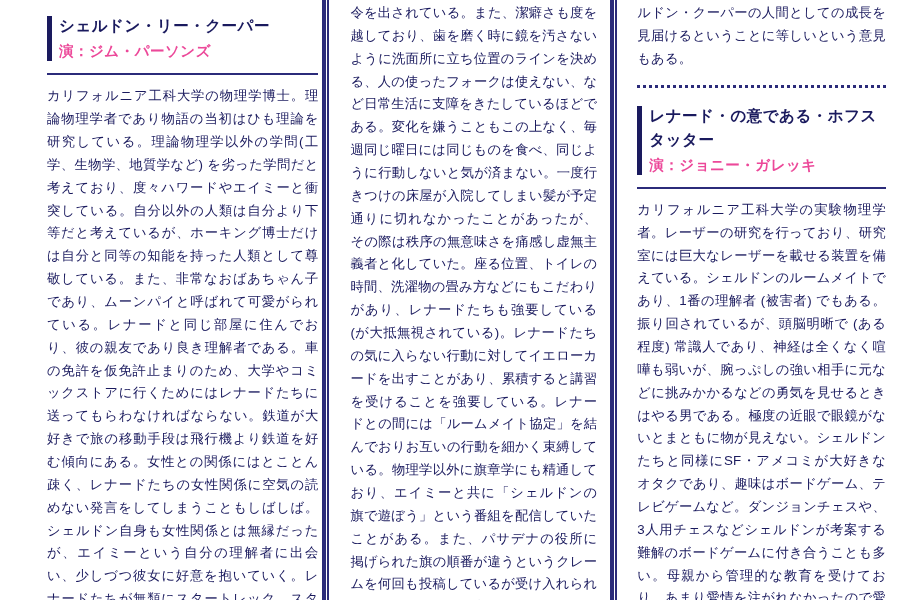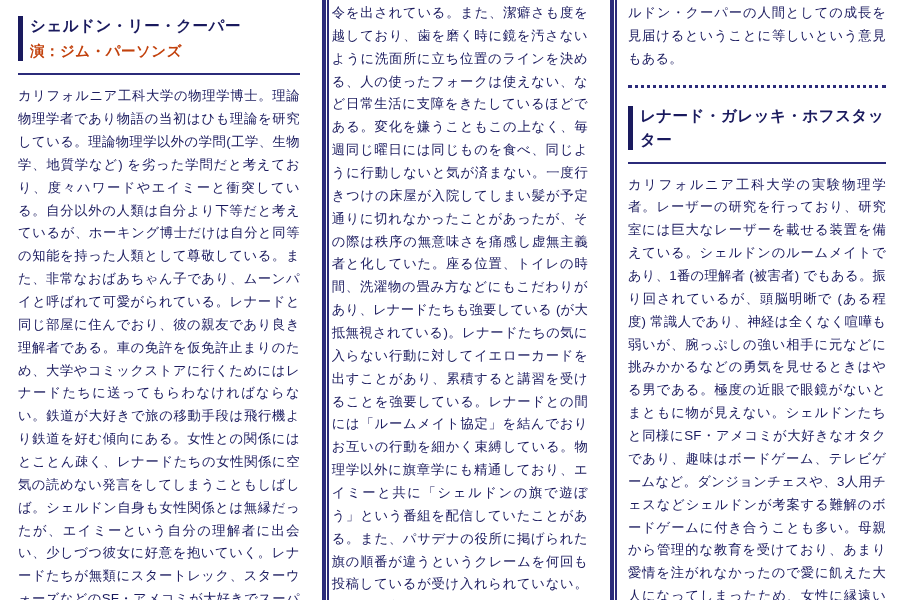--- a/index.html
+++ b/index.html
@@ -13,20 +13,21 @@
   body {
     font-family: "Liberation Sans", sans-serif;
     color: #1a1a5e;
   }
   .page {
     position: relative;
     width: 900px;
     height: 600px;
     display: flex;
     box-sizing: border-box;
+    padding-left: 29px;
   }
   
   .column {
     position: relative;
     box-sizing: border-box;
     height: 600px;
     overflow: hidden;
   }
   .col-1 { width: 322px; padding: 0 18px 0 18px; }
   .col-2 { width: 288px; padding: 0 14px 0 14px; }
@@ -75,21 +76,21 @@
     letter-spacing: 0.5px;
     line-height: 1.55;
     color: #1a1a5e;
     margin: 0;
   }
   .actor-name {
     font-size: 14.5px;
     font-weight: bold;
     letter-spacing: 0.5px;
     line-height: 1.6;
-    color: #c2410c;
+    color: #ec4899;
     margin: 2px 0 0 0;
   }
 
   
   .hrule {
     height: 0;
     border-top: 2px solid #2b2b7a;
     margin: 8px 0 10px 0;
   }
 
@@ -131,21 +132,22 @@
   </div>
 
   <div class="column col-2">
     <p class="body-text pad-top">令を出されている。また、潔癖さも度を越しており、歯を磨く時に鏡を汚さないように洗面所に立ち位置のラインを決める、人の使ったフォークは使えない、など日常生活に支障をきたしているほどである。変化を嫌うこともこの上なく、毎週同じ曜日には同じものを食べ、同じように行動しないと気が済まない。一度行きつけの床屋が入院してしまい髪が予定通りに切れなかったことがあったが、その際は秩序の無意味さを痛感し虚無主義者と化していた。座る位置、トイレの時間、洗濯物の畳み方などにもこだわりがあり、レナードたちも強要している (が大抵無視されている)。レナードたちの気に入らない行動に対してイエローカードを出すことがあり、累積すると講習を受けることを強要している。レナードとの間には「ルームメイト協定」を結んでおりお互いの行動を細かく束縛している。物理学以外に旗章学にも精通しており、エイミーと共に「シェルドンの旗で遊ぼう」という番組を配信していたことがある。また、パサデナの役所に掲げられた旗の順番が違うというクレームを何回も投稿しているが受け入れられていない。自分の発言のまとに、パジンガ！ということがあるが、これは冗談だよ！の意である。お金は興味がなく、ペニーにも気前よくお金を貸す気前の良い一面を持つ (気前が良いのではなく、関心がないだけ)。曰く、「買いたい者のほとんどがまだ発明されていないから」。物語を通して一番成長が見られるキャラクターであり、ビッグバンセオリーを卒業するということは、すなわちシェ</p>
   </div>
 
   <div class="column col-3">
     <p class="body-text pad-top">ルドン・クーパーの人間としての成長を見届けるということに等しいという意見もある。</p>
     <div class="dotted-sep"></div>
     <div class="name-block">
-      <p class="char-name">レナード・ガレッキ・ホフスタッター</p>
+      <p class="char-name">レナード・の意である・ホフスタッター</p>
+      <p class="actor-name">演：ジョニー・ガレッキ</p>
     </div>
     <div class="hrule"></div>
     <p class="body-text">カリフォルニア工科大学の実験物理学者。レーザーの研究を行っており、研究室には巨大なレーザーを載せる装置を備えている。シェルドンのルームメイトであり、1番の理解者 (被害者) でもある。振り回されているが、頭脳明晰で (ある程度) 常識人であり、神経は全くなく喧嘩も弱いが、腕っぷしの強い相手に元などに挑みかかるなどの勇気を見せるときはやる男である。極度の近眼で眼鏡がないとまともに物が見えない。シェルドンたちと同様にSF・アメコミが大好きなオタクであり、趣味はボードゲーム、テレビゲームなど。ダンジョンチェスや、3人用チェスなどシェルドンが考案する難解のボードゲームに付き合うことも多い。母親から管理的な教育を受けており、あまり愛情を注がれなかったので愛に飢えた大人になってしまったため、女性に縁遠い生活を送っていたが、ペニーが向かいに引っ越してきて一目惚れし猛アタックする。最初は全く相手にされていなかったが、デートを重ねるうちに付き合うことに・・・。その後、付き合いと別れること繰り返していたが、シーズン7にてプロポーズし</p>
   </div>
 
   <div class="vrule v1"></div>
   <div class="vrule v2"></div>
 </div>
 
 </body></html>

